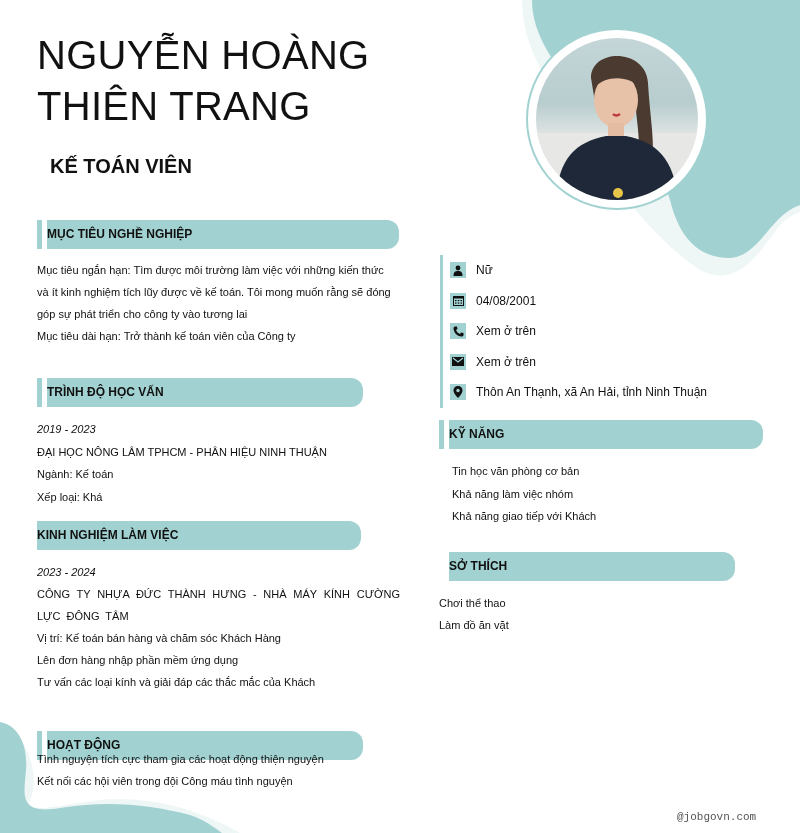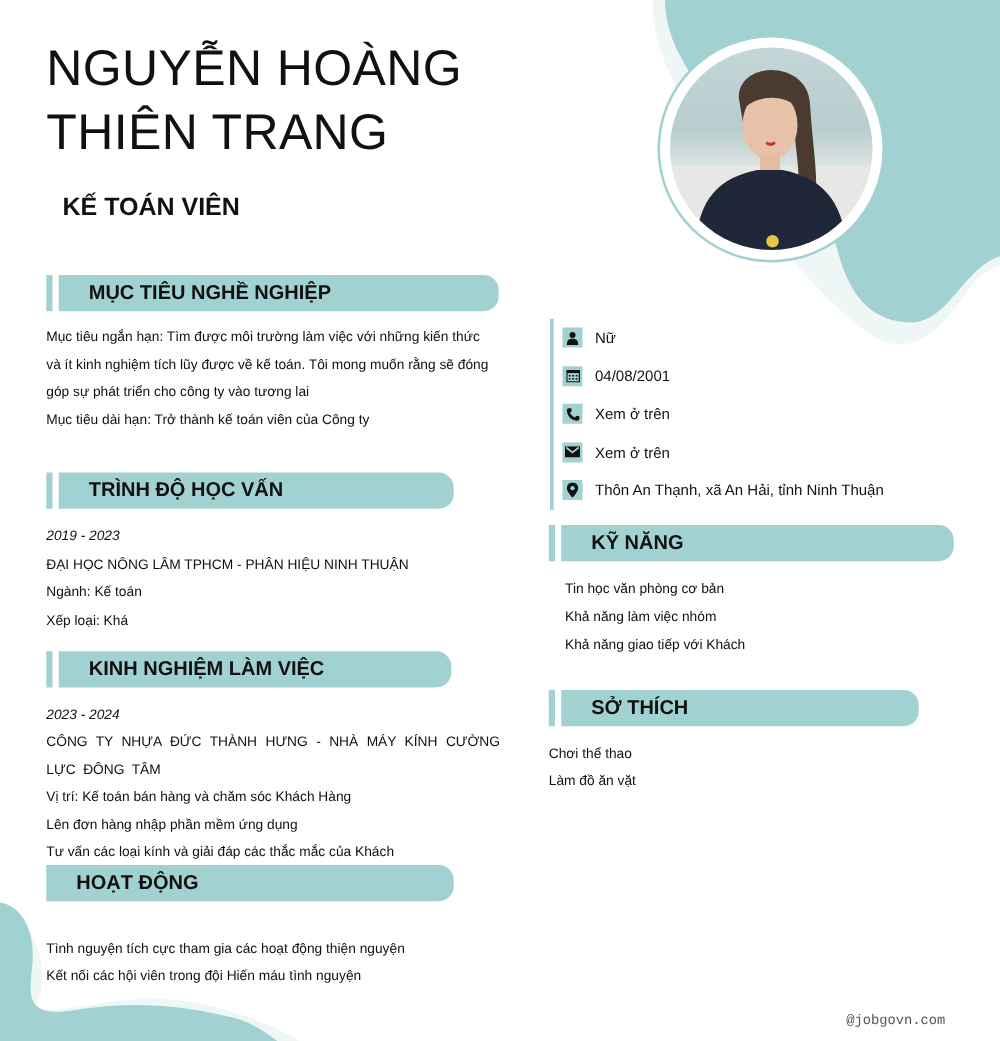--- a/index.html
+++ b/index.html
@@ -26,21 +26,21 @@
   .avatar {
     width: 162px; height: 162px; border-radius: 50%; overflow: hidden; position: relative;
     background: linear-gradient(180deg, #c4d6d7 0%, #b8cdce 40%, #dfe4e3 60%, #e6e8e6 100%);
   }
   .section-head {
     position: absolute; height: 29px; display: flex; align-items: stretch;
   }
   .section-head .bar { width: 5px; background: #a2d1d1; margin-right: 5px; }
   .section-head .label {
     flex: 1; background: #a2d1d1; border-radius: 0 12px 12px 0;
-    font-size: 16px; font-weight: bold; line-height: 29px; padding-left: 24px;
+    font-size: 12px; font-weight: bold; line-height: 29px; padding-left: 0;
     color: #111;
   }
   .text { position: absolute; font-size: 11px; color: #111; }
   .text p { margin: 0; }
   .lh22 p { line-height: 22px; }
   .lh23 p { line-height: 22.5px; }
   .italic { font-style: italic; }
   .bold { font-weight: normal; }
   .justify { text-align: justify; text-align-last: left; }
   .contact {
@@ -105,39 +105,39 @@
   <div class="bar"></div>
   <div class="label">TRÌNH ĐỘ HỌC VẤN</div>
 </div>
 <div class="text lh23" style="left:37px; top:418px; width:370px;">
   <p class="italic">2019 - 2023</p>
   <p class="bold">ĐẠI HỌC NÔNG LÂM TPHCM - PHÂN HIỆU NINH THUẬN</p>
   <p>Ngành: Kế toán</p>
   <p>Xếp loại: Khá</p>
 </div>
 
-<div class="section-head" style="left:37px; top:521px; width:324px;">
+<div class="section-head" style="left:37px; top:521px; width:324px;flex-direction:column;">
   <div class="bar"></div>
   <div class="label">KINH NGHIỆM LÀM VIỆC</div>
 </div>
 <div class="text" style="left:37px; top:561px; width:363px;">
   <p class="italic" style="line-height:22px;">2023 - 2024</p>
   <p class="bold justify" style="line-height:22px; word-spacing:3px;">CÔNG TY NHỰA ĐỨC THÀNH HƯNG - NHÀ MÁY KÍNH CƯỜNG LỰC ĐÔNG TÂM</p>
   <p style="line-height:22px;">Vị trí: Kế toán bán hàng và chăm sóc Khách Hàng</p>
   <p style="line-height:22px;">Lên đơn hàng nhập phần mềm ứng dụng</p>
   <p style="line-height:22px;">Tư vấn các loại kính và giải đáp các thắc mắc của Khách</p>
 </div>
 
-<div class="section-head" style="left:37px; top:692px; width:326px;flex-direction:column;">
+<div class="section-head" style="left:37px; top:731px; width:326px;">
   <div class="bar"></div>
   <div class="label">HOẠT ĐỘNG</div>
 </div>
 <div class="text lh22" style="left:37px; top:748px; width:370px;">
   <p>Tình nguyện tích cực tham gia các hoạt động thiện nguyện</p>
-  <p>Kết nối các hội viên trong đội Hiến máu tình nguyện</p>
+  <p>Kết nối các hội viên trong đội Công máu tình nguyện</p>
 </div>
 
 <div class="contact">
   <div class="row">
     <span class="ico">
       <svg width="10" height="11" viewBox="0 0 10 11">
           <circle cx="5" cy="3" r="2.4" fill="#111"></circle>
           <path d="M0.5,11 C0.5,7 2,6 5,6 C8,6 9.5,7 9.5,11 Z" fill="#111"></path>
         </svg>
     </span>
@@ -191,21 +191,21 @@
 <div class="section-head" style="left:439px; top:420px; width:324px;">
   <div class="bar"></div>
   <div class="label">KỸ NĂNG</div>
 </div>
 <div class="text lh23" style="left:452px; top:460px; width:320px;">
   <p>Tin học văn phòng cơ bản</p>
   <p>Khả năng làm việc nhóm</p>
   <p>Khả năng giao tiếp với Khách</p>
 </div>
 
-<div class="section-head" style="left:439px; top:552px; width:296px;">
+<div class="section-head" style="left:439px; top:552px; width:296px;align-items:flex-end;">
   <div class="bar"></div>
   <div class="label">SỞ THÍCH</div>
 </div>
 <div class="text lh22" style="left:439px; top:592px; width:320px;">
   <p>Chơi thể thao</p>
   <p>Làm đồ ăn vặt</p>
 </div>
 
 <div class="watermark">@jobgovn.com</div>
 

